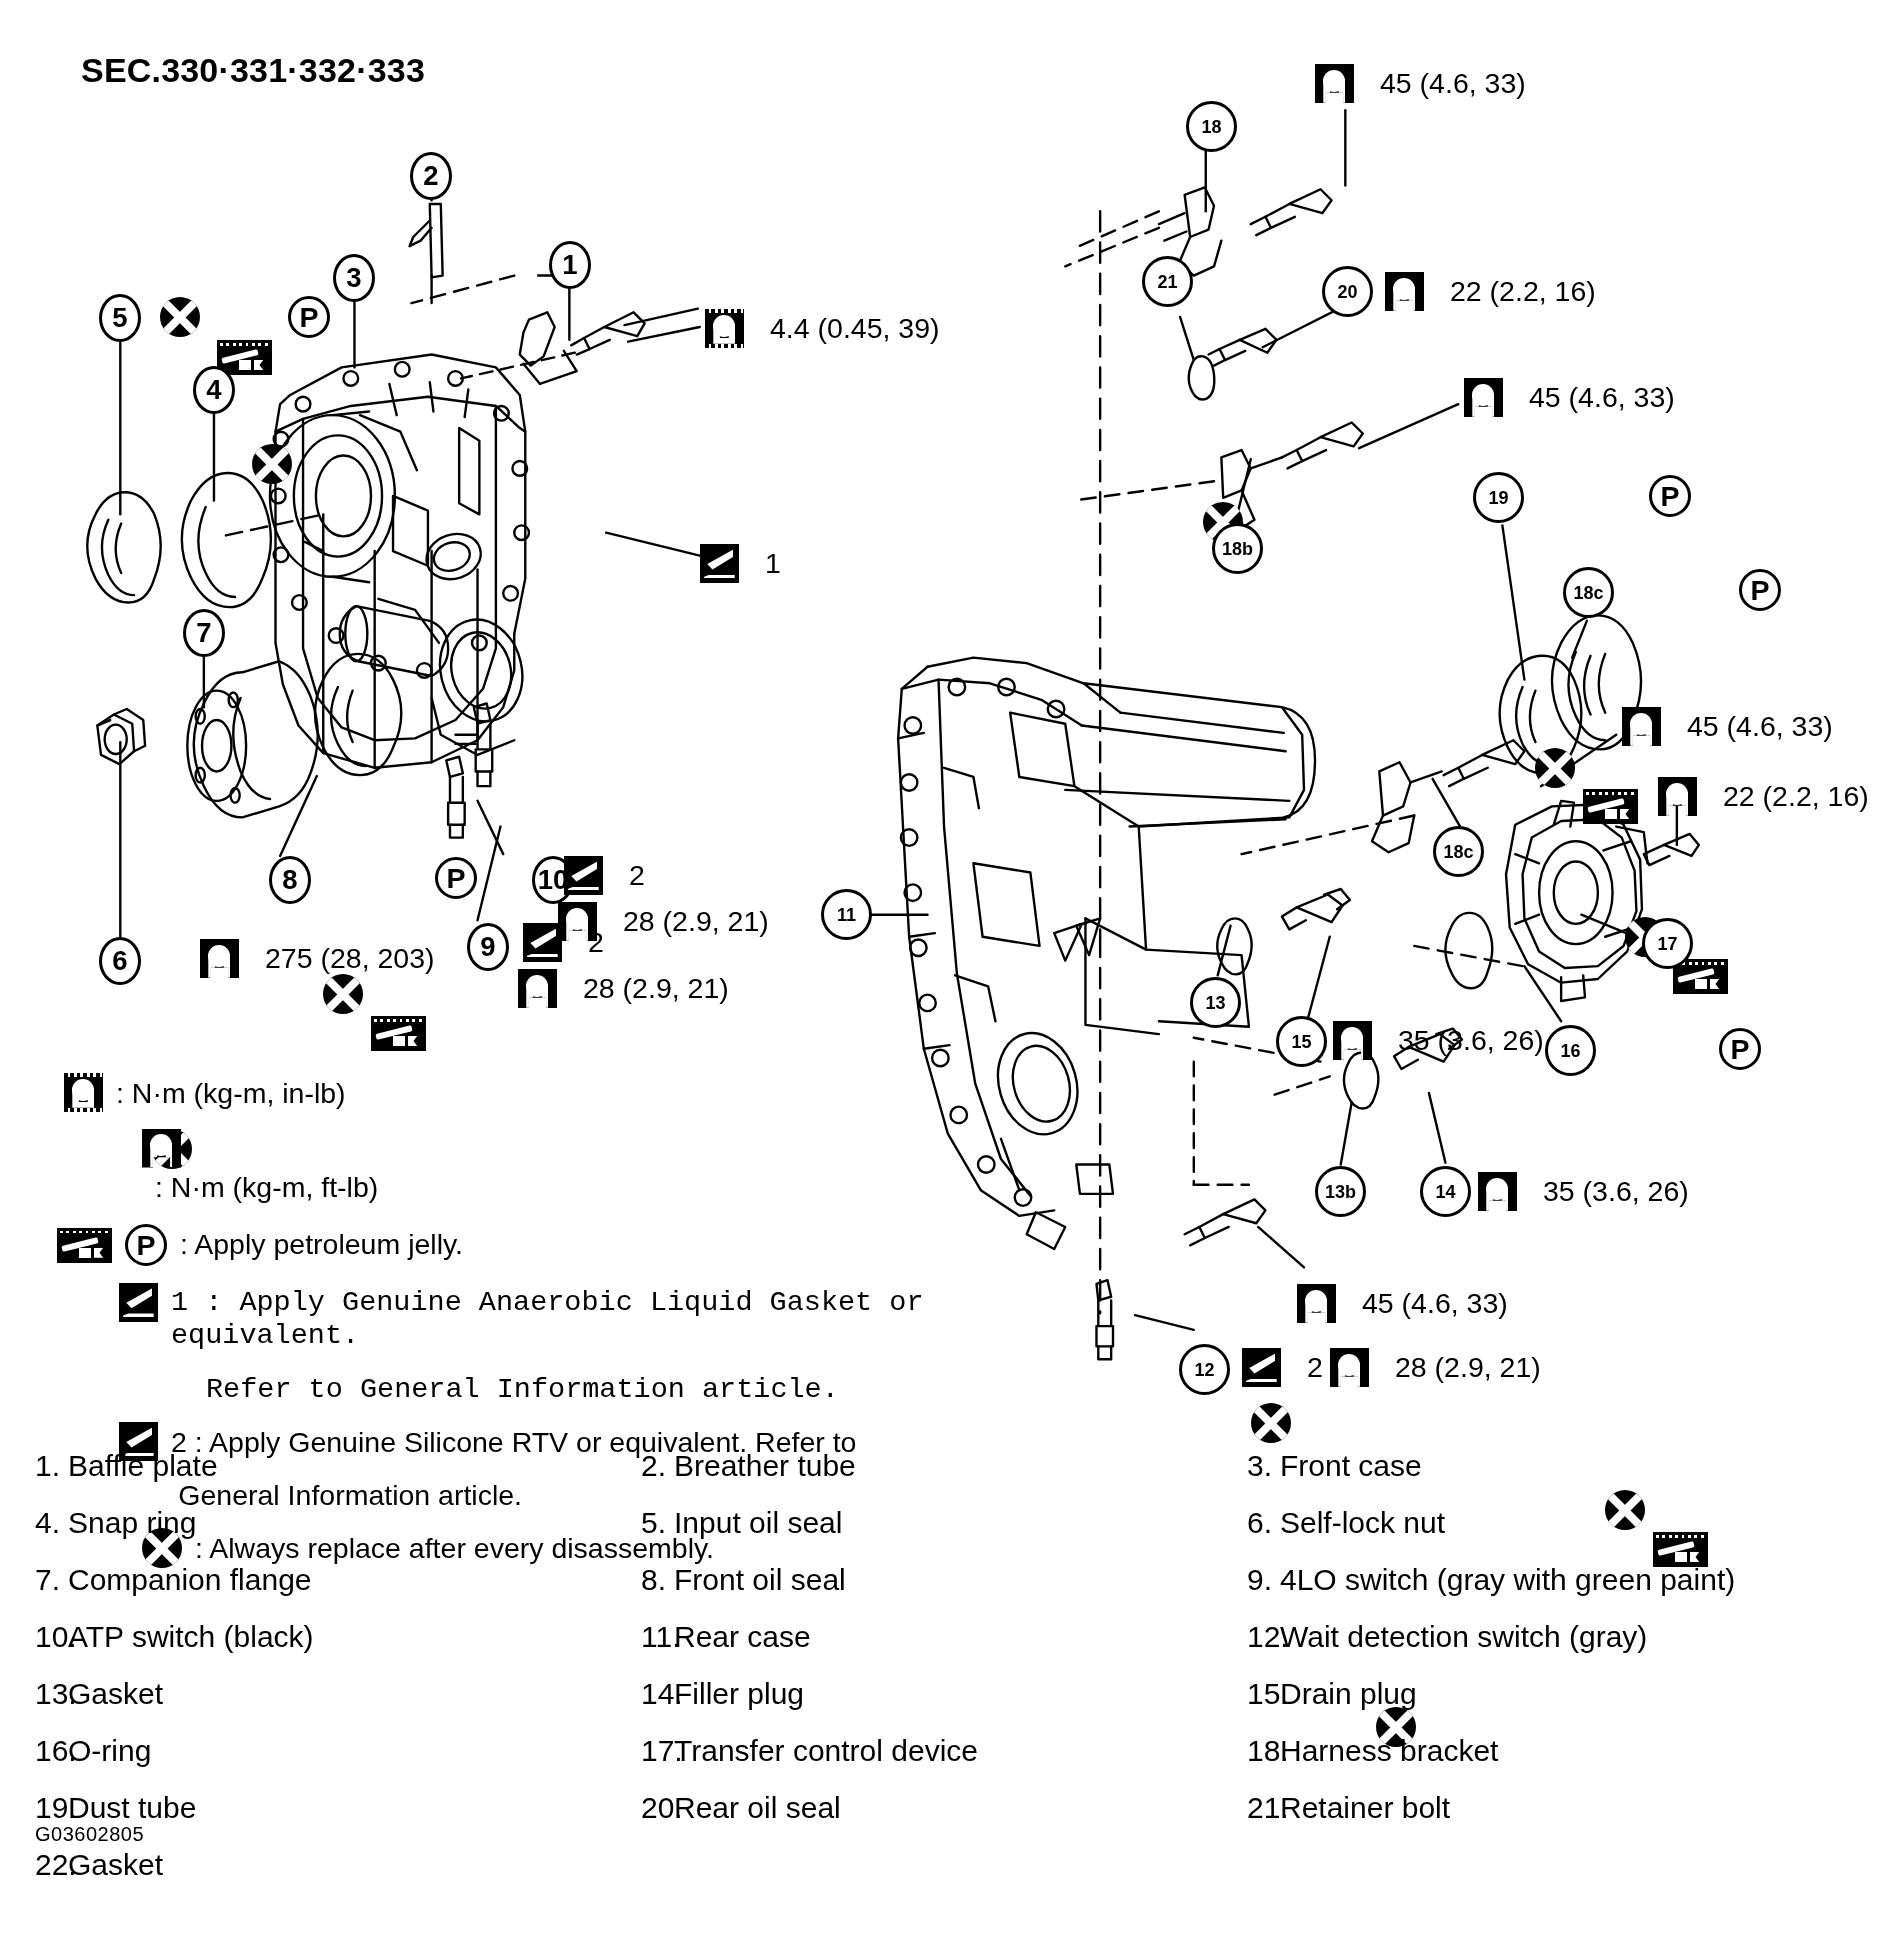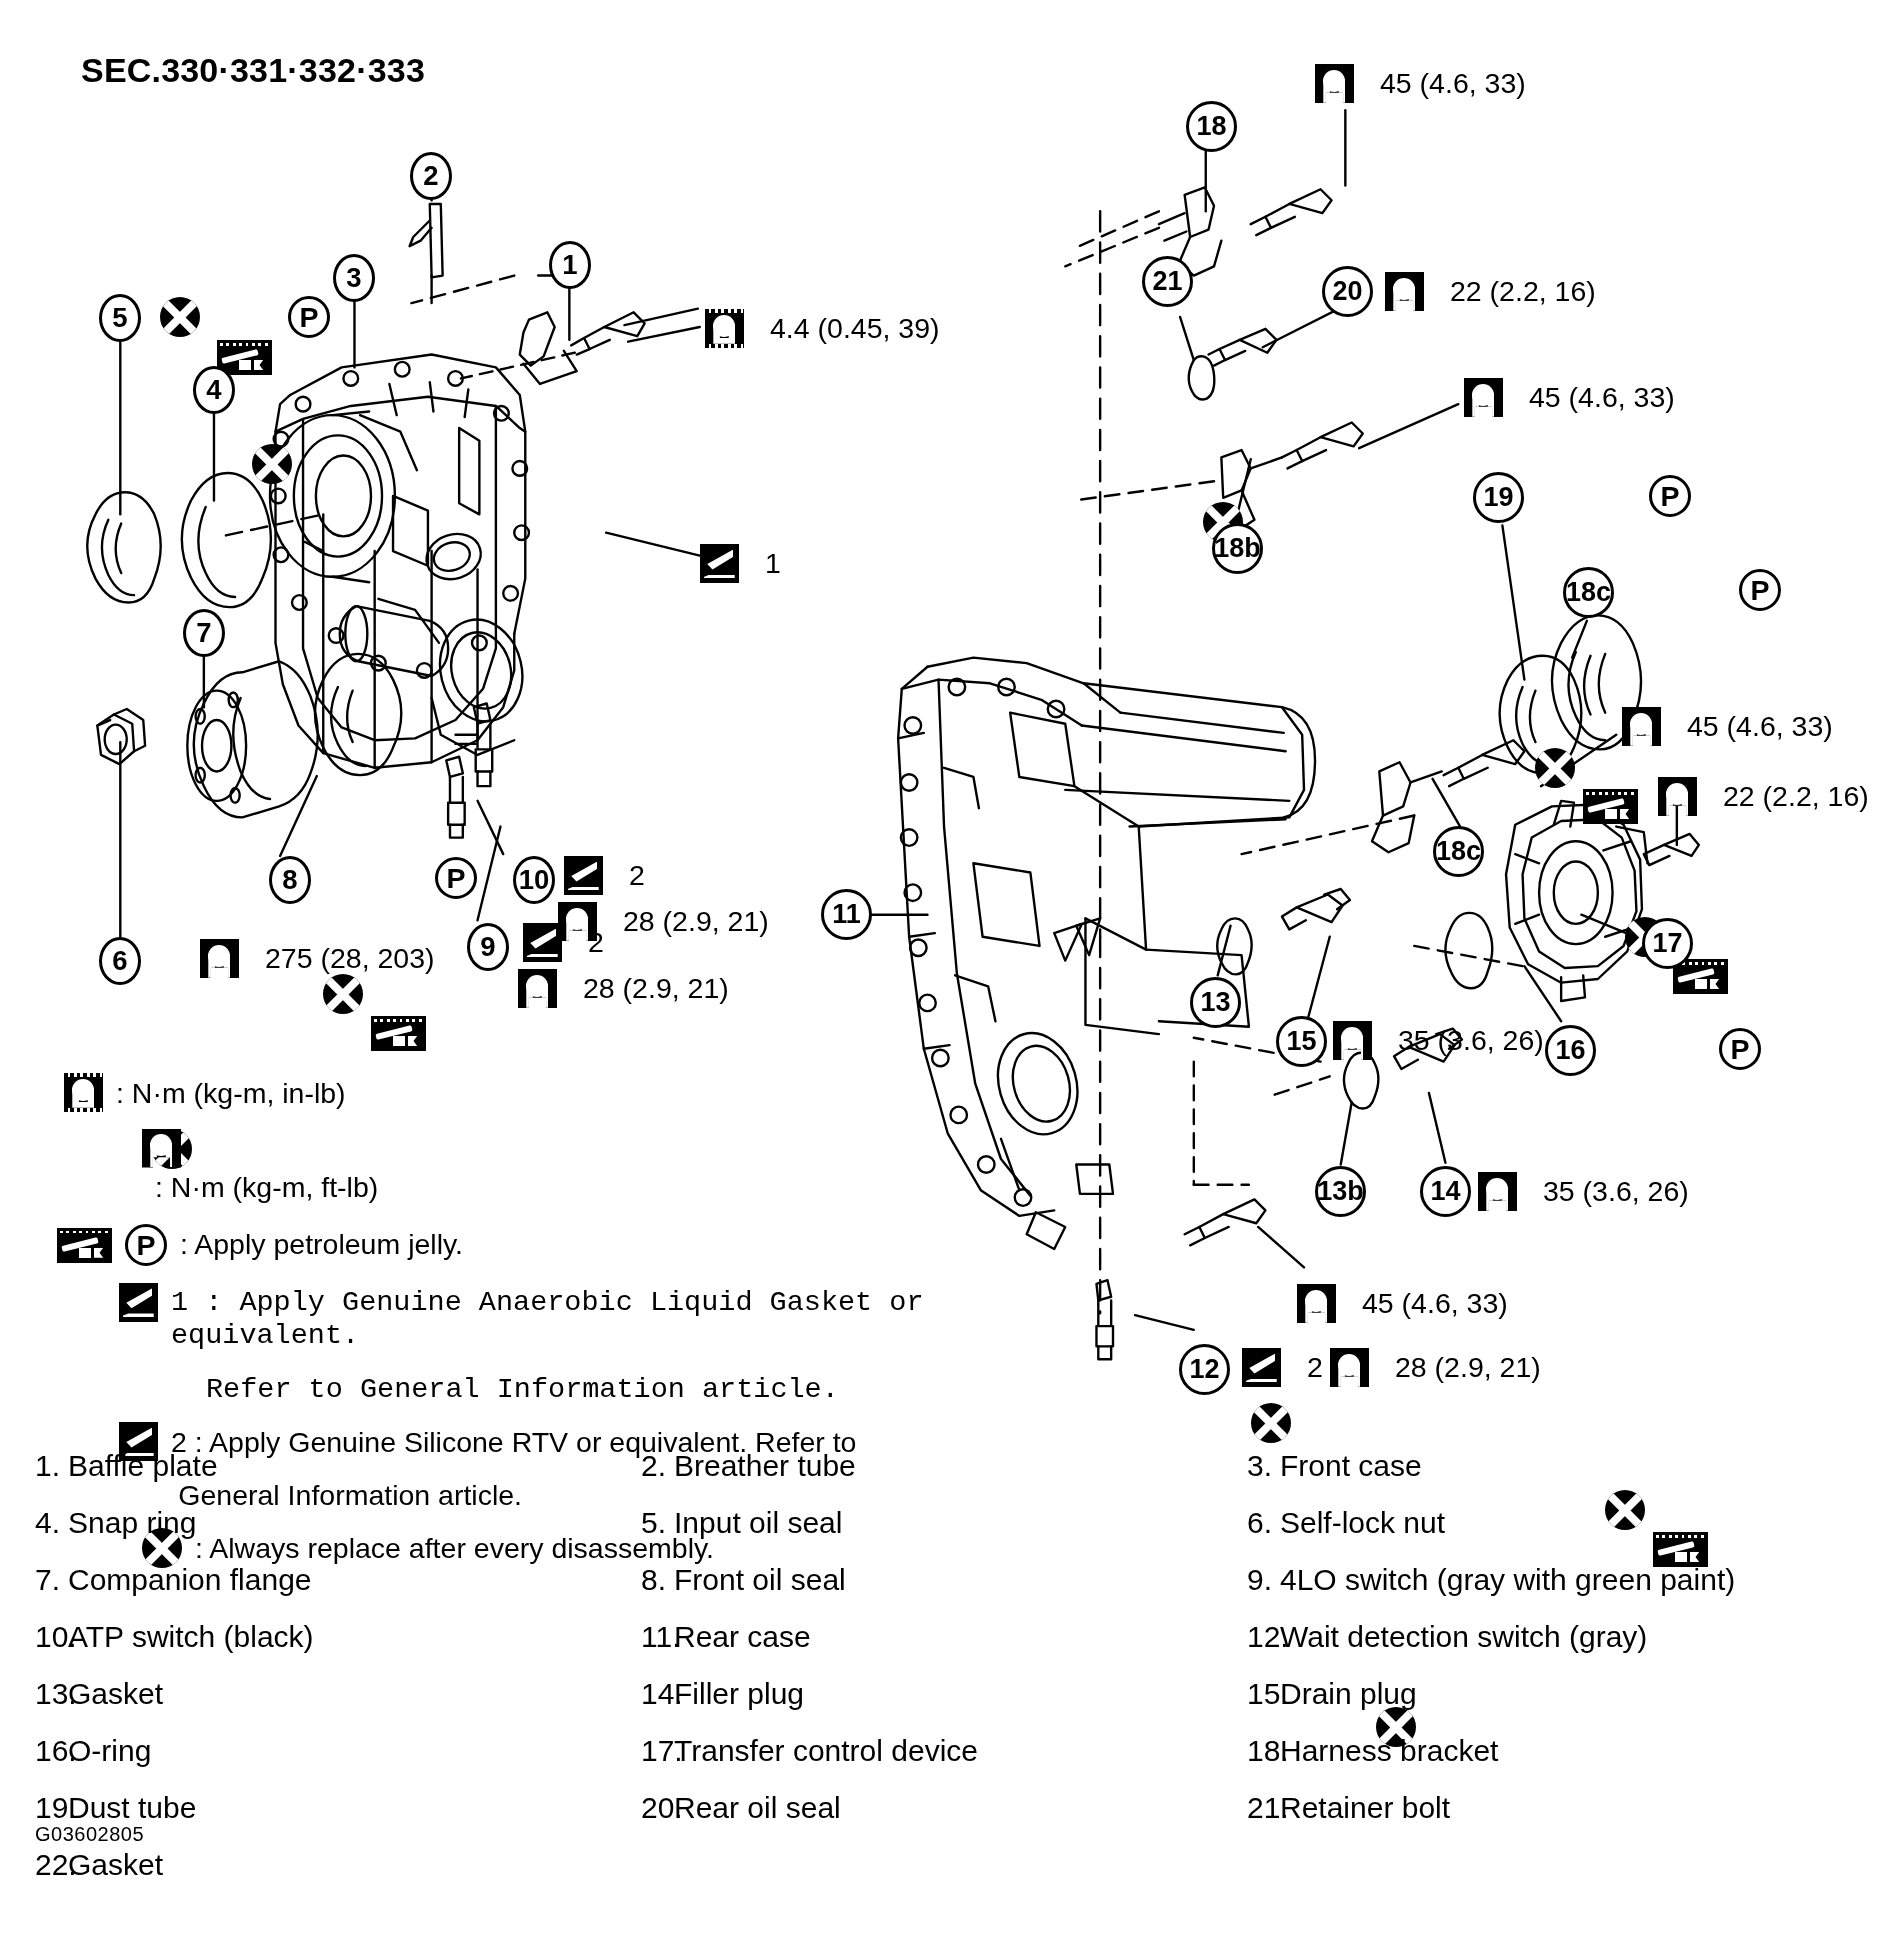--- a/index.html
+++ b/index.html
@@ -11,21 +11,21 @@
   .abs{position:absolute;}
 
   
   #title{left:81px;top:51px;font-size:34px;font-weight:bold;letter-spacing:0.2px;white-space:nowrap;}
 
   
   .bub{border:3.7px solid #000;border-radius:50%;background:#fff;
        display:flex;align-items:center;justify-content:center;
        font-size:27.5px;font-weight:bold;line-height:1;box-sizing:border-box;}
   .bub.w1{width:42px;height:48px;}
-  .bub.w2{width:51px;height:51px;font-size:27px;}
+  .bub.w2{width:51px;height:51px;font-size:18px;}
 
   
   .xmark{width:40px;height:40px;border-radius:50%;background:#000;position:relative;overflow:hidden;}
   .xmark::before,.xmark::after{content:"";position:absolute;background:#fff;}
   .xmark::before{left:50%;top:-5.5px;width:8.3px;height:51px;margin-left:-4.1px;
                  transform:rotate(45deg);transform-origin:center;}
   .xmark::after{left:50%;top:-5.5px;width:8.3px;height:51px;margin-left:-4.1px;
                 transform:rotate(-45deg);transform-origin:center;}
 
   
@@ -413,21 +413,21 @@
   <div class="abs bub w1" style="left:269px;top:856px;">8</div>
   <div class="abs xmark" style="left:323px;top:859px;"></div>
   <div class="abs grease" style="left:371px;top:861px;">
     <div class="gtop"></div>
       <div class="gs1"></div>
       <div class="gs2"></div>
       <div class="gs3"></div>
     </div>
   <div class="abs pmark" style="left:435px;top:857px;">P</div>
 
-  <div class="abs bub w1" style="left:513px;top:856px;">10</div>
+  <div class="abs bub w1" style="left:532px;top:856px;">10</div>
   <div class="abs row" style="left:564px;top:856px;">
     <div class="seal">
         <div class="noz"></div>
         <div class="bead"></div>
       </div>
     <div class="spec">2</div>
   </div>
   <div class="abs row" style="left:558px;top:902px;">
     <div class="tq ftlb">
         <div class="ring"></div>

